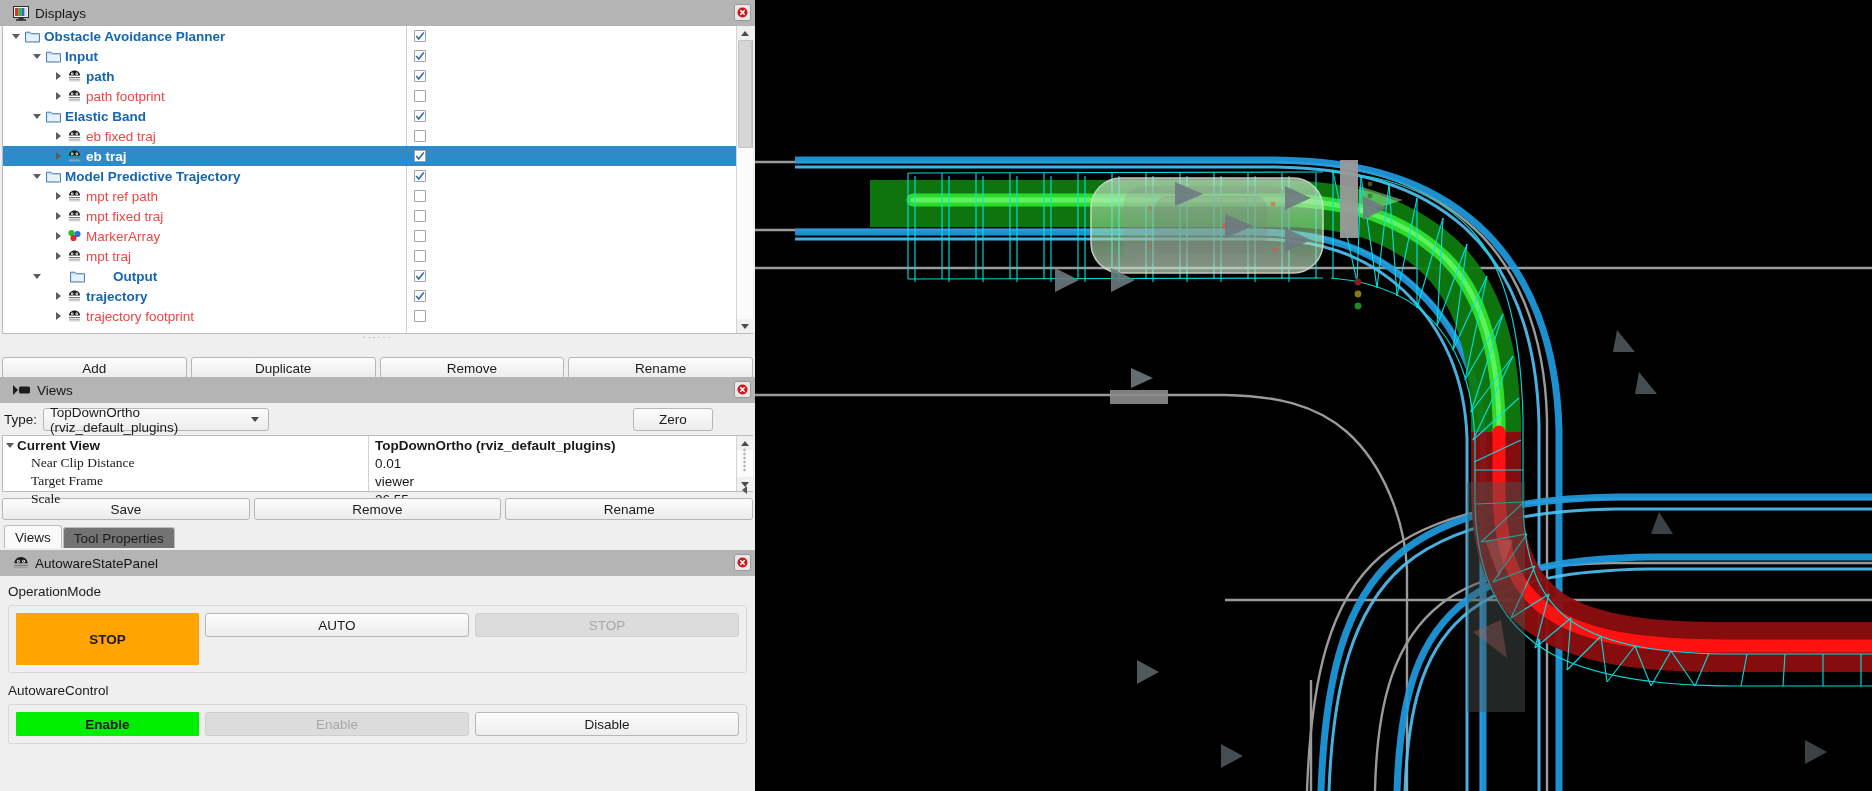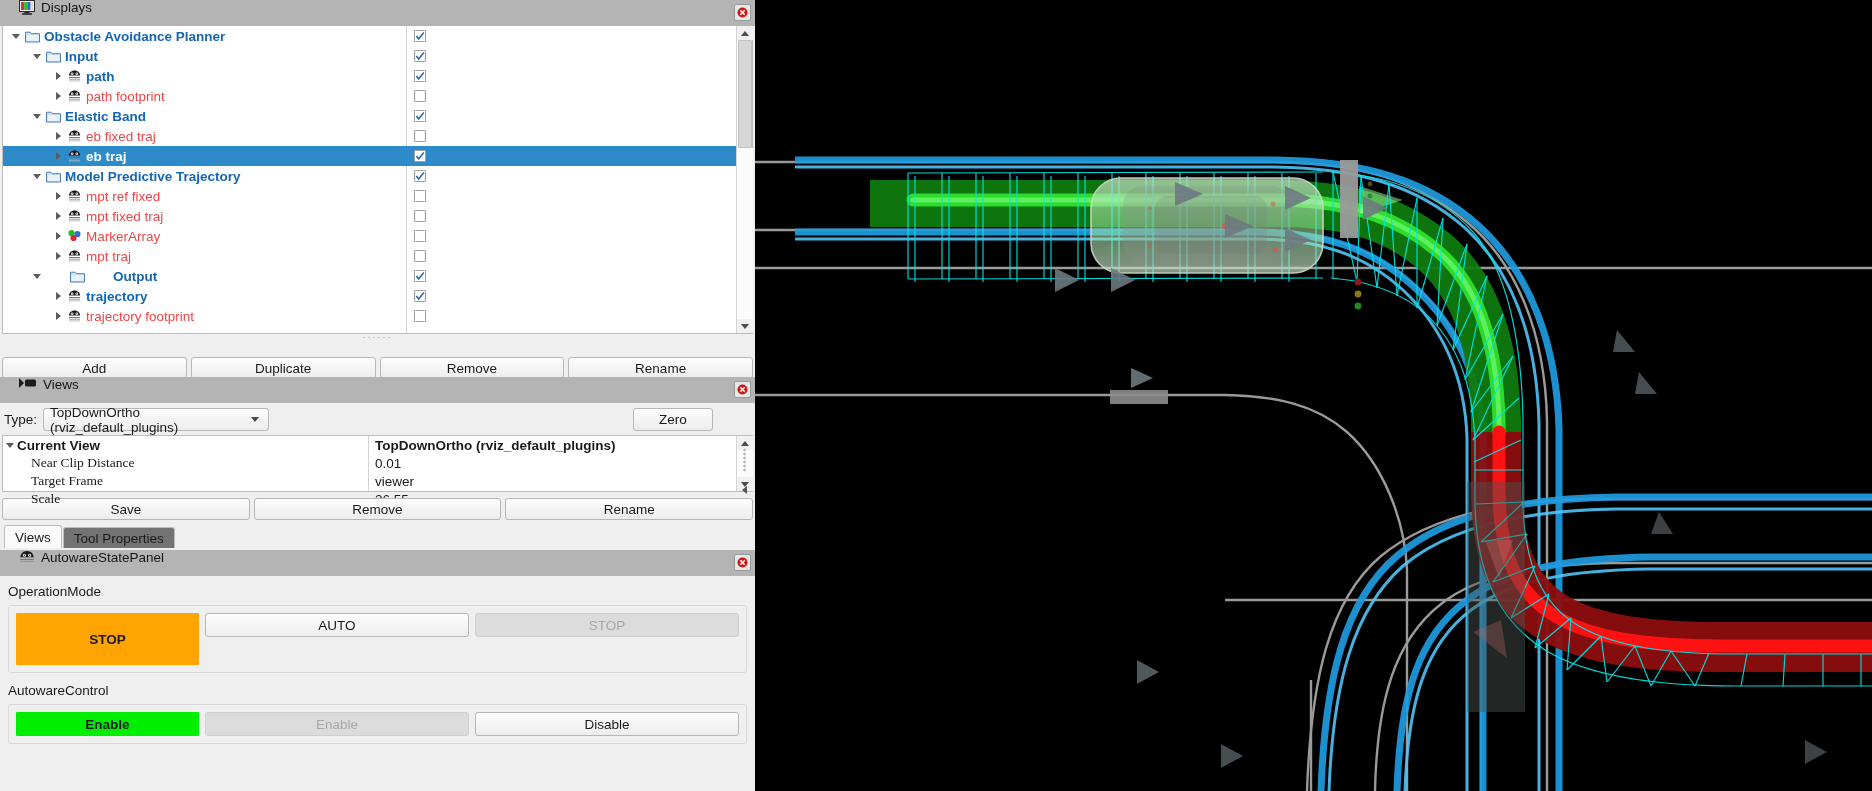--- a/index.html
+++ b/index.html
@@ -19,22 +19,22 @@
     width: 755px; height: 791px;
     background: #efefef;
     position: relative;
     flex: 0 0 755px;
   }
 
   
   .panel-title {
     height: 26px;
     background: #b4b4b4;
-    display: flex; align-items: flex-start;
-    padding: 0 19px;
+    display: flex; align-items: center;
+    padding: 0 13px;
     font-size: 13.5px;
     color: #141414;
     position: relative;
   }
   .panel-title .ptitle-text { margin-left: 6px; }
   .close-btn {
     position: absolute; right: 4px; top: 4px;
     width: 17px; height: 17px;
     border: 1px solid #9a9a9a;
     background: #e8e8e8;
@@ -392,21 +392,21 @@
                       <path d="M8 1.5 C4.4 1.5 2 4.2 2 7 L14 7 C14 4.2 11.6 1.5 8 1.5 Z" fill="#1b1b1b"></path>
                       <circle cx="5.5" cy="5.1" r="1.4" fill="#fff"></circle>
                       <circle cx="10.5" cy="5.1" r="1.4" fill="#fff"></circle>
                       <circle cx="5.5" cy="5.1" r="0.65" fill="#1b1b1b"></circle>
                       <circle cx="10.5" cy="5.1" r="0.65" fill="#1b1b1b"></circle>
                       <rect x="2" y="8.6" width="12" height="1" fill="#6e6e6e"></rect>
                       <rect x="2" y="10.4" width="12" height="1" fill="#959595"></rect>
                       <rect x="2" y="12.2" width="12" height="1" fill="#bababa"></rect>
                     </svg>
                   </span>
-                  <span class="tlabel">mpt ref fixed</span>
+                  <span class="tlabel">mpt ref path</span>
                 </div>
                 <div class="trow" style="padding-left: 48px;">
                   <span class="expander">
                     <span class="arrow-right"></span>
                   </span>
                   <span class="ticon">
                     <svg width="15" height="14" viewBox="0 0 16 15">
                       <path d="M8 1.5 C4.4 1.5 2 4.2 2 7 L14 7 C14 4.2 11.6 1.5 8 1.5 Z" fill="#1b1b1b"></path>
                       <circle cx="5.5" cy="5.1" r="1.4" fill="#fff"></circle>
                       <circle cx="10.5" cy="5.1" r="1.4" fill="#fff"></circle>

